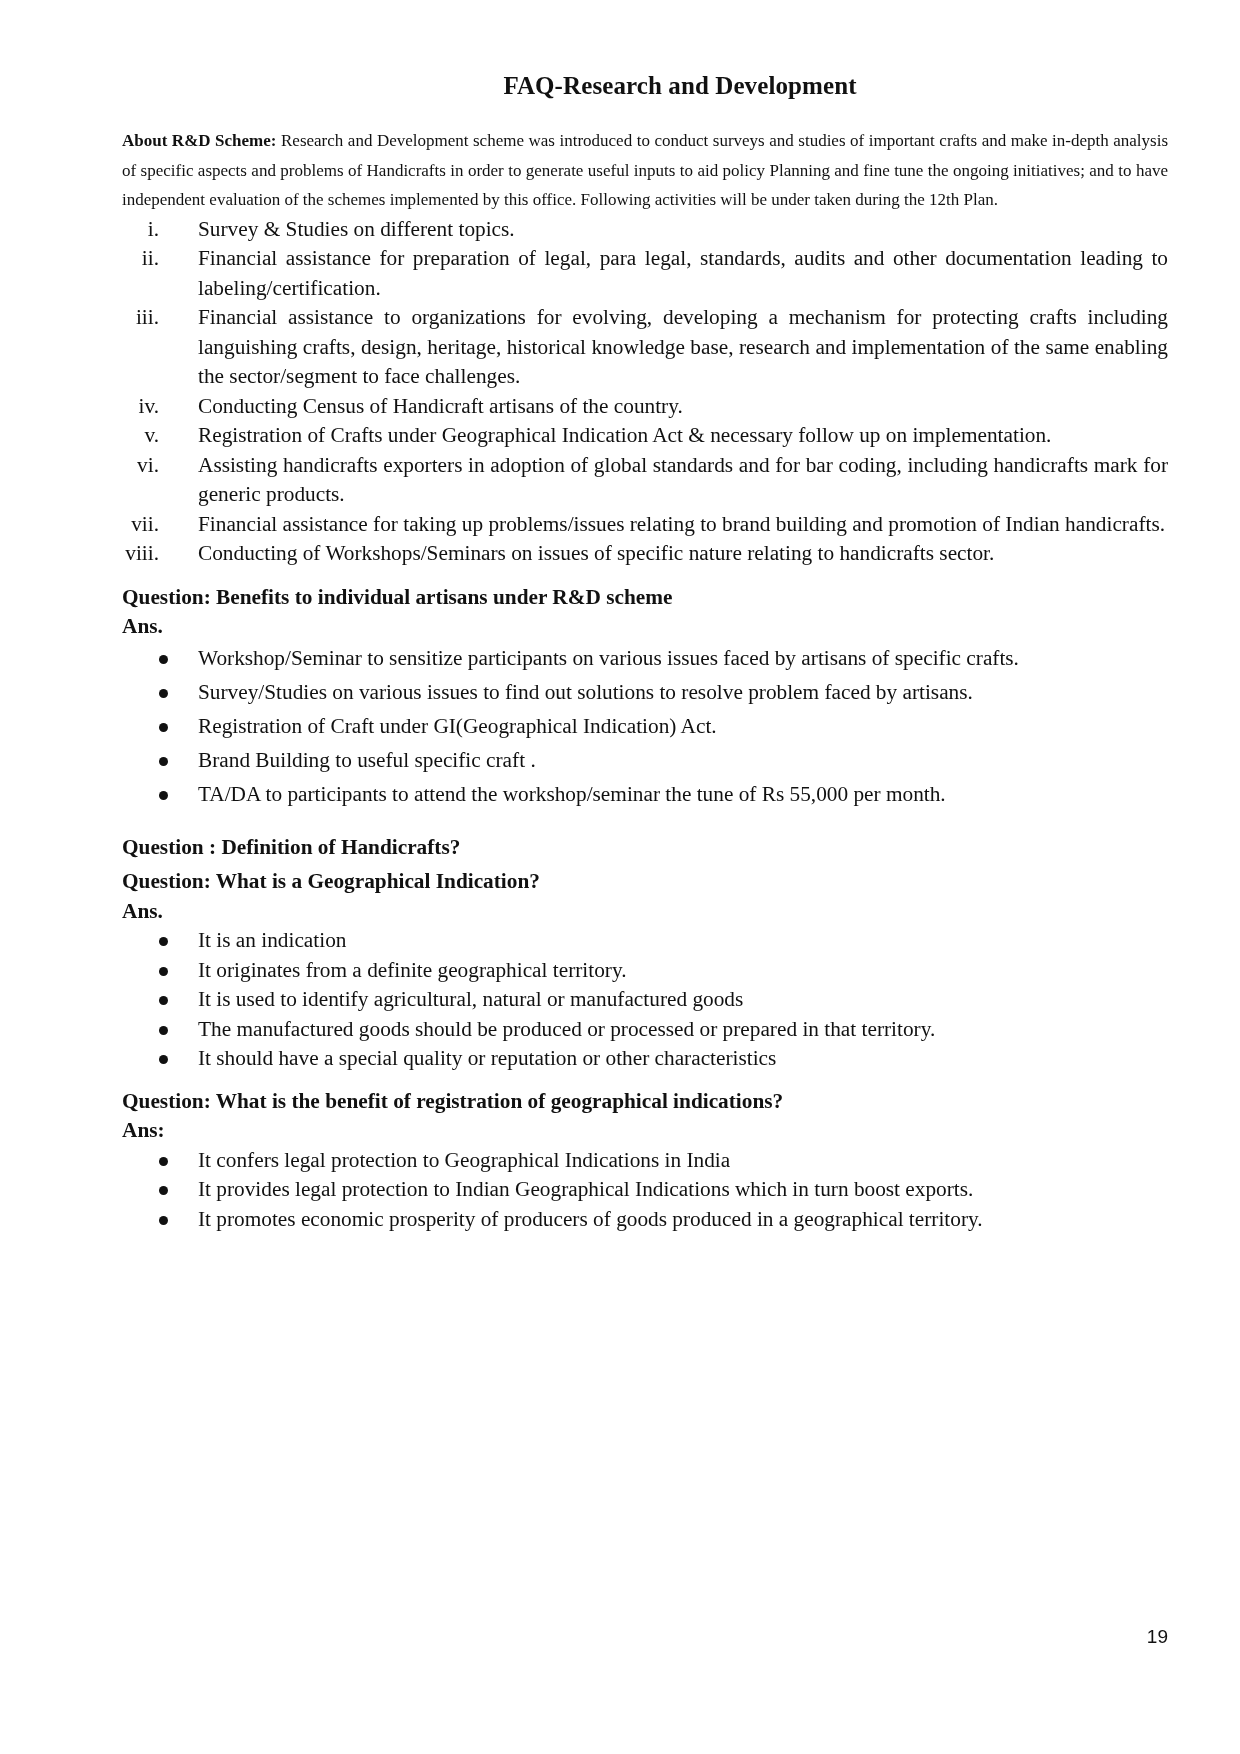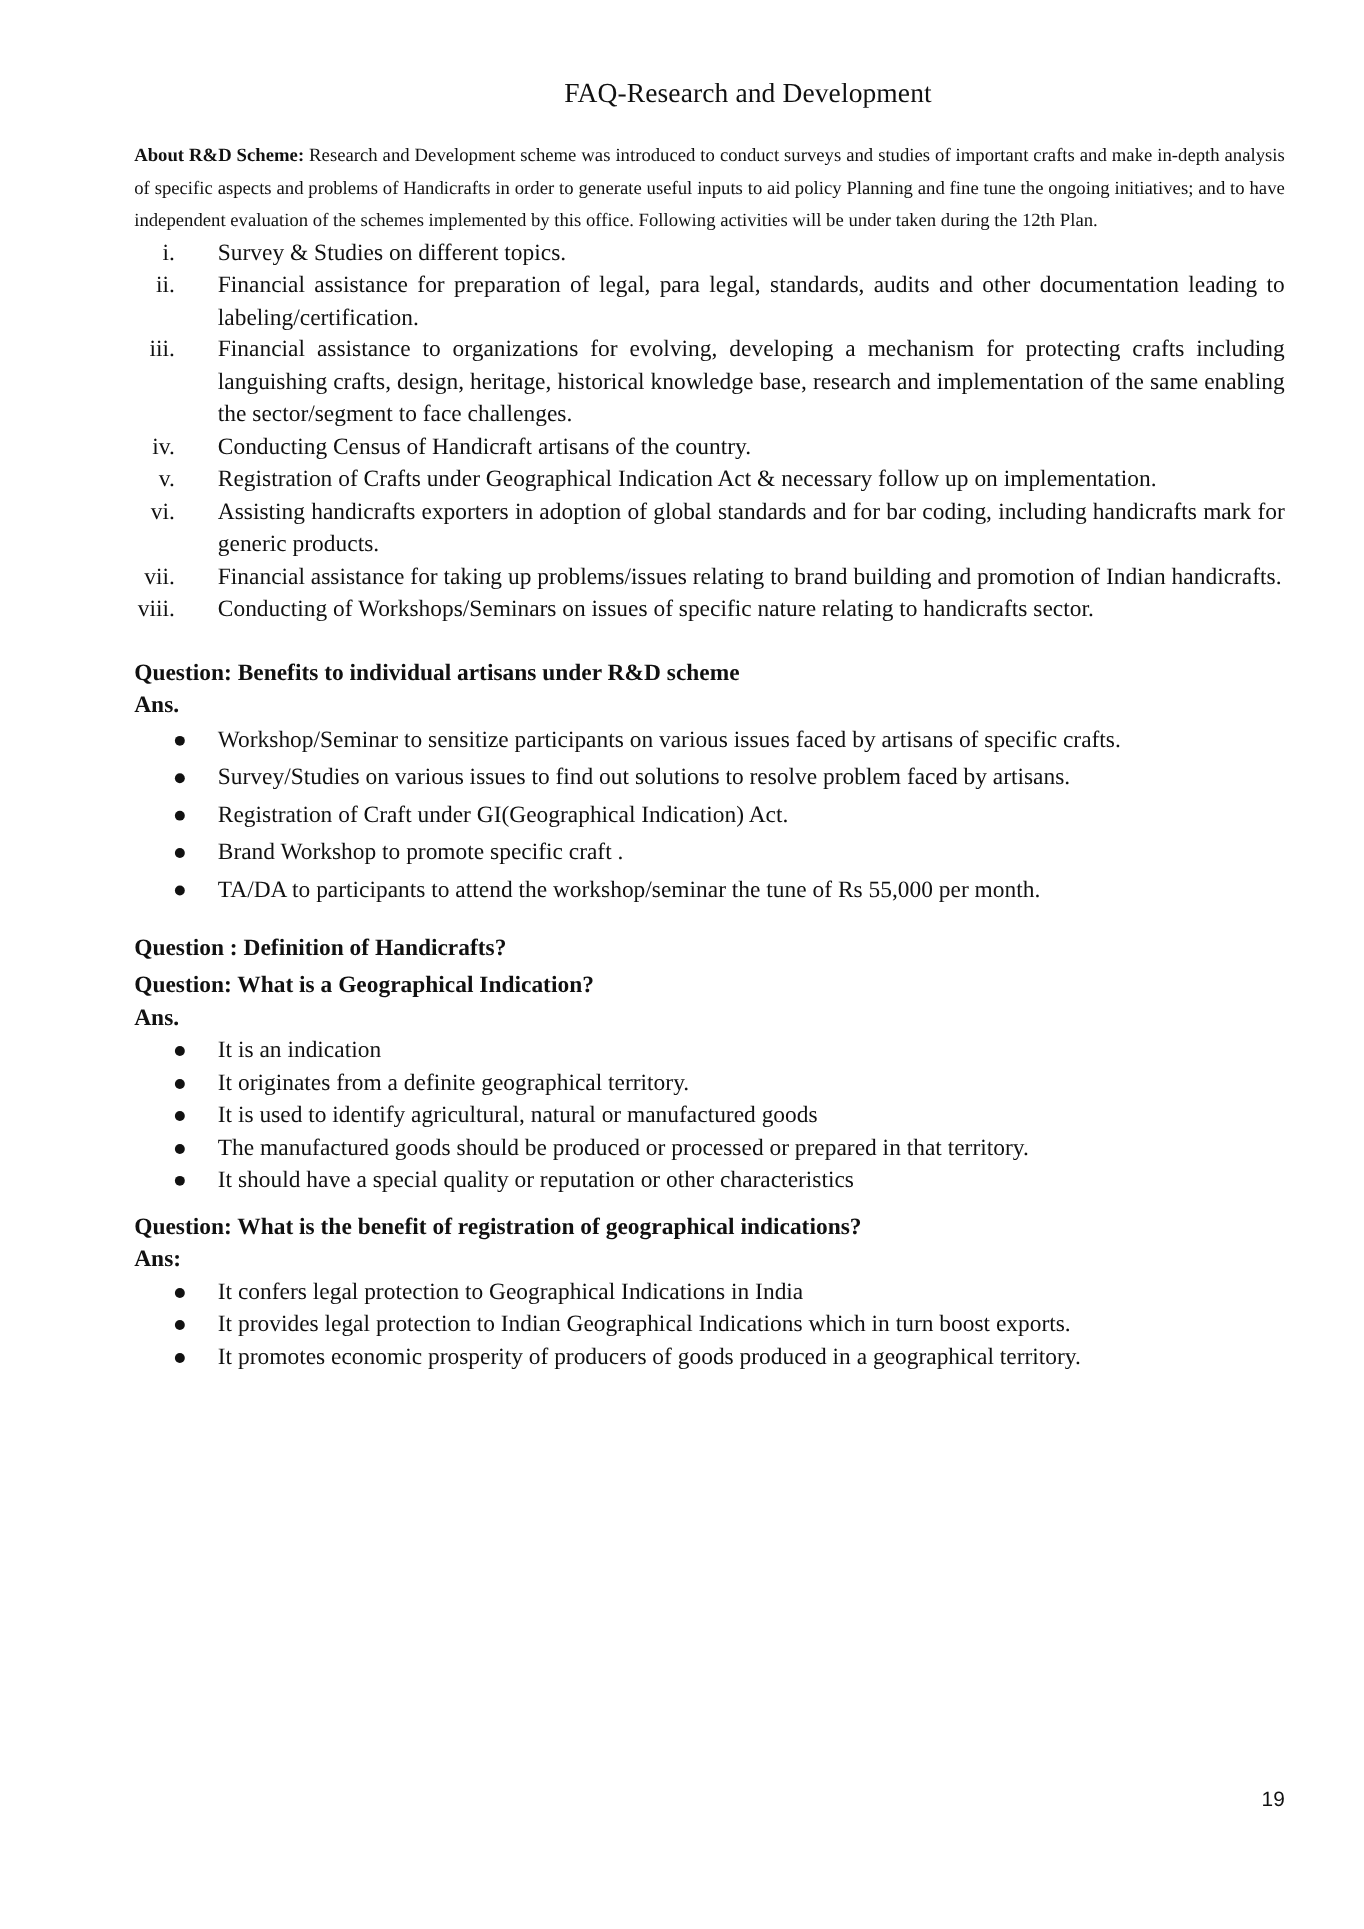--- a/index.html
+++ b/index.html
@@ -3,21 +3,21 @@
 <meta charset="utf-8">
 <style>
   html, body { margin: 0; padding: 0; background: #ffffff; }
   body {
     width: 1240px; height: 1754px; position: relative; overflow: hidden;
     font-family: "Liberation Serif", "DejaVu Serif", serif;
     color: #111111;
   }
   .page { position: absolute; left: 122px; top: 72px; width: 1046px; }
   .title {
-    text-align: center; font-weight: normal; font-size: 25px;
+    text-align: center; font-weight: bold; font-size: 25px;
     margin: 0 0 26px 0; padding-left: 70px; letter-spacing: 0.1px;
   }
   .para {
     font-size: 17px; line-height: 29.5px; text-align: justify; margin: 0;
   }
   .b { font-weight: bold; }
   ol.roman { list-style: none; margin: 0; padding: 0; }
   ol.roman li {
     position: relative; padding-left: 76px; font-size: 21.3px; line-height: 29.5px;
     text-align: justify;
@@ -33,21 +33,21 @@
   ul.bul li {
     position: relative; padding-left: 76px; font-size: 21.3px; line-height: 29.5px;
     text-align: justify;
   }
   ul.bul li .dot {
     position: absolute; left: 37px; top: 11px; width: 9px; height: 9px;
     border-radius: 50%; background: #111;
   }
   ul.bul.spaced li { line-height: 33px; margin-bottom: 1px; }
   ul.bul.spaced li .dot { top: 13px; }
-  .sec1 { margin-top: 28px; }
+  .sec1 { margin-top: 14px; }
   .sec2 { margin-top: 22px; }
   .sec3 { margin-top: 5px; }
   .sec4 { margin-top: 13px; }
   .page-number {
     position: absolute; right: 72px; top: 1626px; font-size: 19px;
     font-family: "Liberation Sans", "DejaVu Sans", sans-serif;
   }
 </style>
 </head>
 <body>
@@ -69,21 +69,21 @@
     </ol>
   </section>
 
   <section class="sec1">
     <p class="q">Question:  Benefits to individual artisans under R&amp;D scheme</p>
     <p class="ans-label">Ans.</p>
     <ul class="bul spaced">
       <li><span class="dot"></span><span>Workshop/Seminar to sensitize participants on various issues faced by artisans of specific crafts.</span></li>
       <li><span class="dot"></span><span>Survey/Studies on various issues to find out solutions to resolve problem faced by artisans.</span></li>
       <li><span class="dot"></span><span>Registration of Craft under GI(Geographical Indication) Act.</span></li>
-      <li><span class="dot"></span><span>Brand Workshop to promote specific craft .</span></li>
+      <li><span class="dot"></span><span>Brand Building to useful specific craft .</span></li>
       <li><span class="dot"></span><span>TA/DA to participants to attend the workshop/seminar the tune of Rs 55,000 per month.</span></li>
     </ul>
   </section>
 
   <section class="sec2">
     <p class="q">Question : Definition of Handicrafts?</p>
   </section>
 
   <section class="sec3">
     <p class="q">Question: What is a Geographical Indication?</p>

